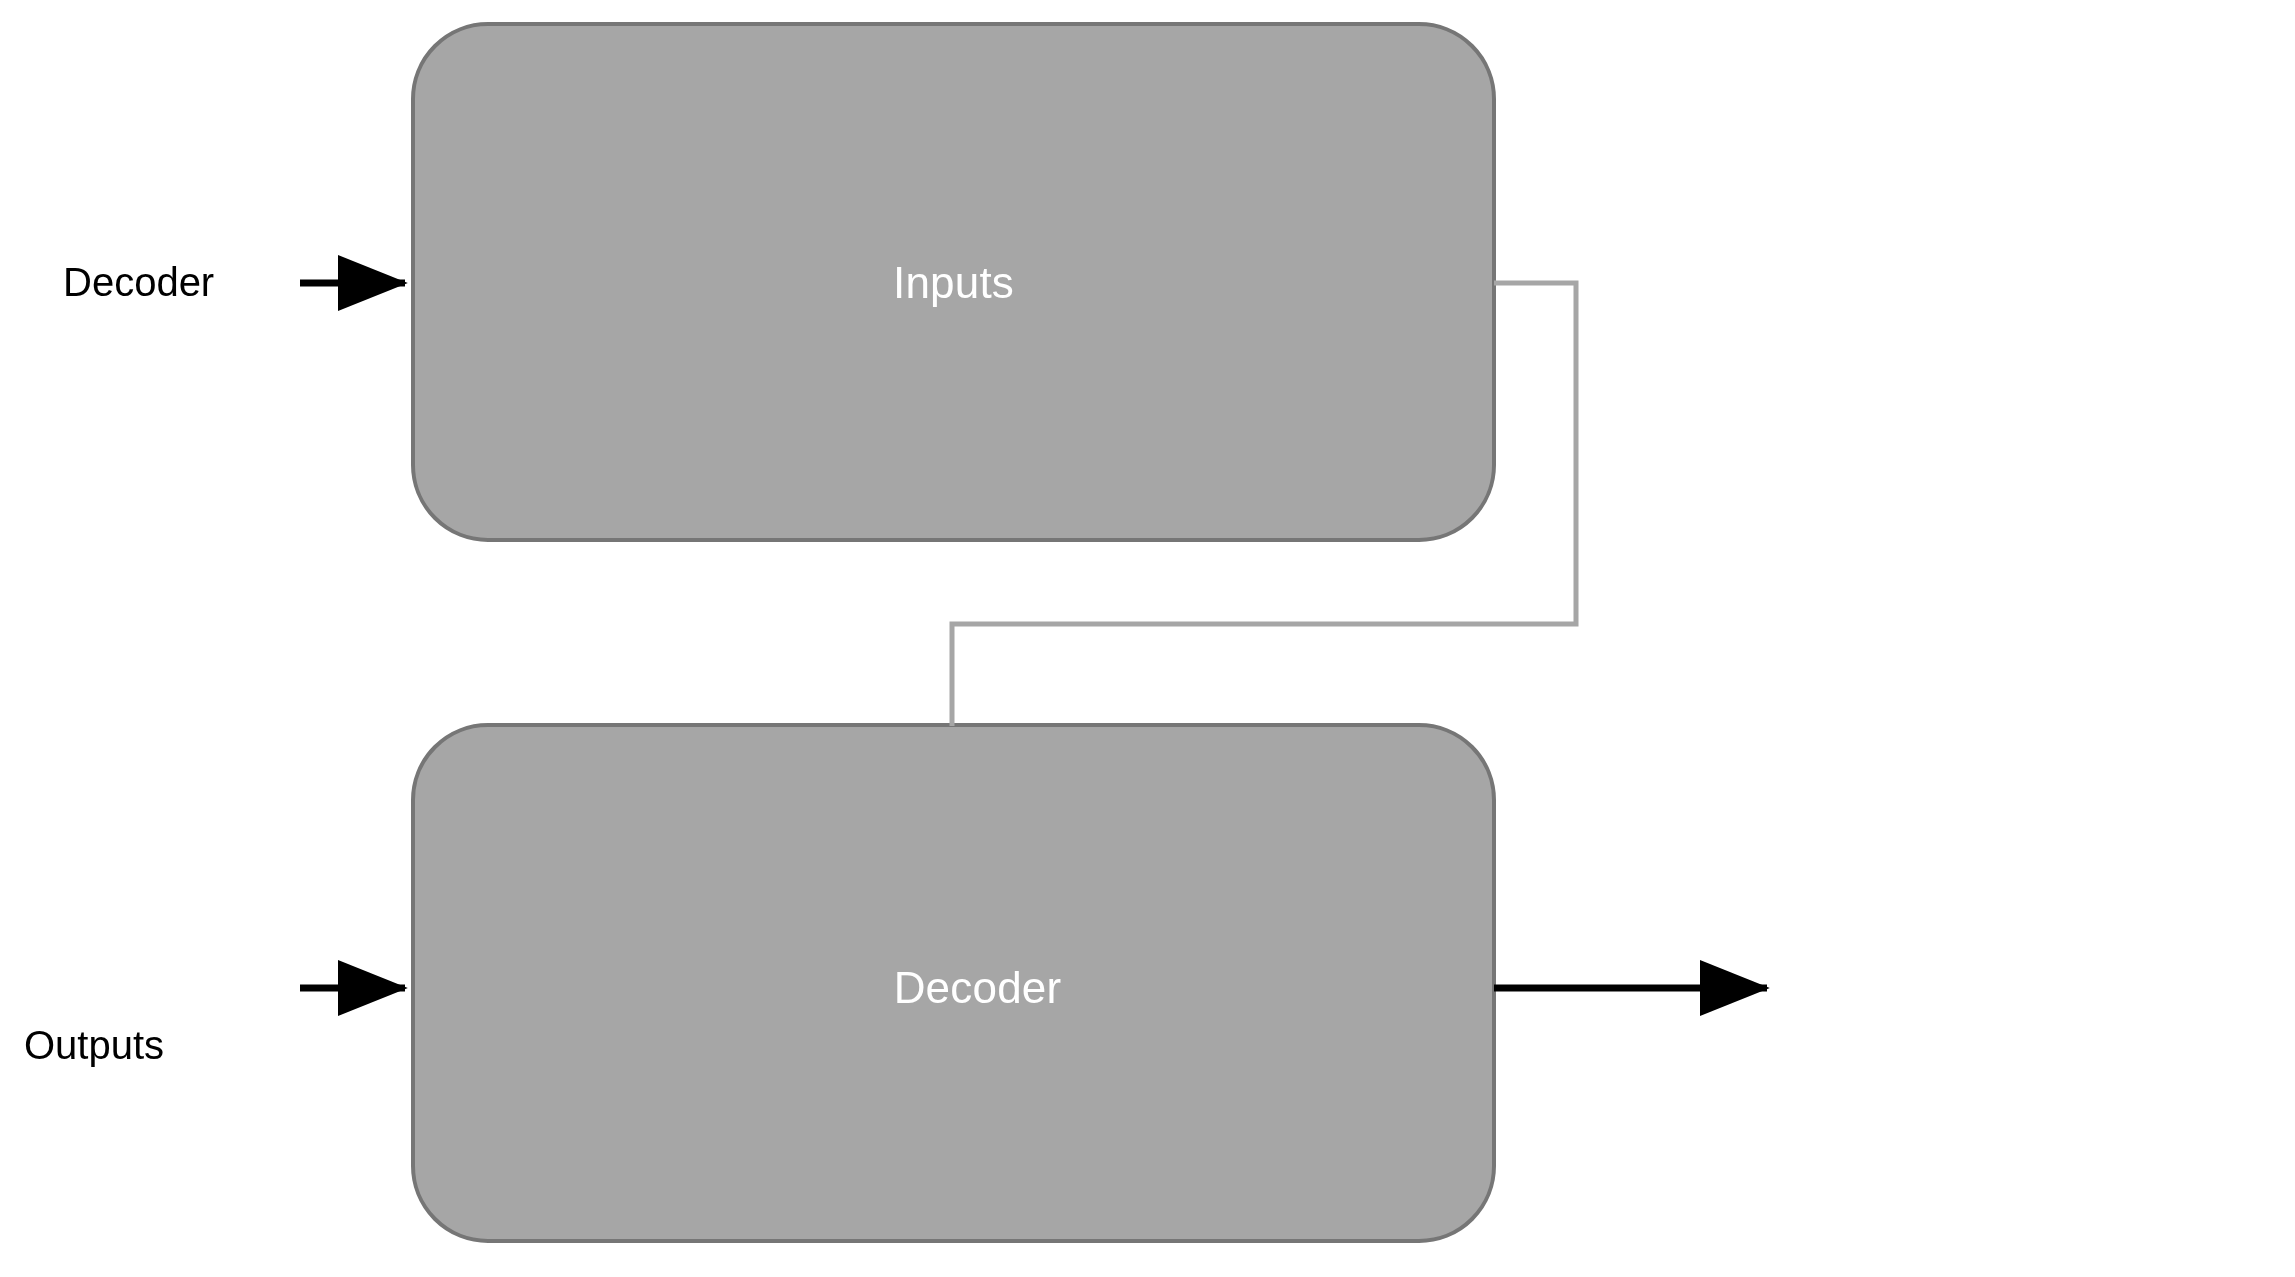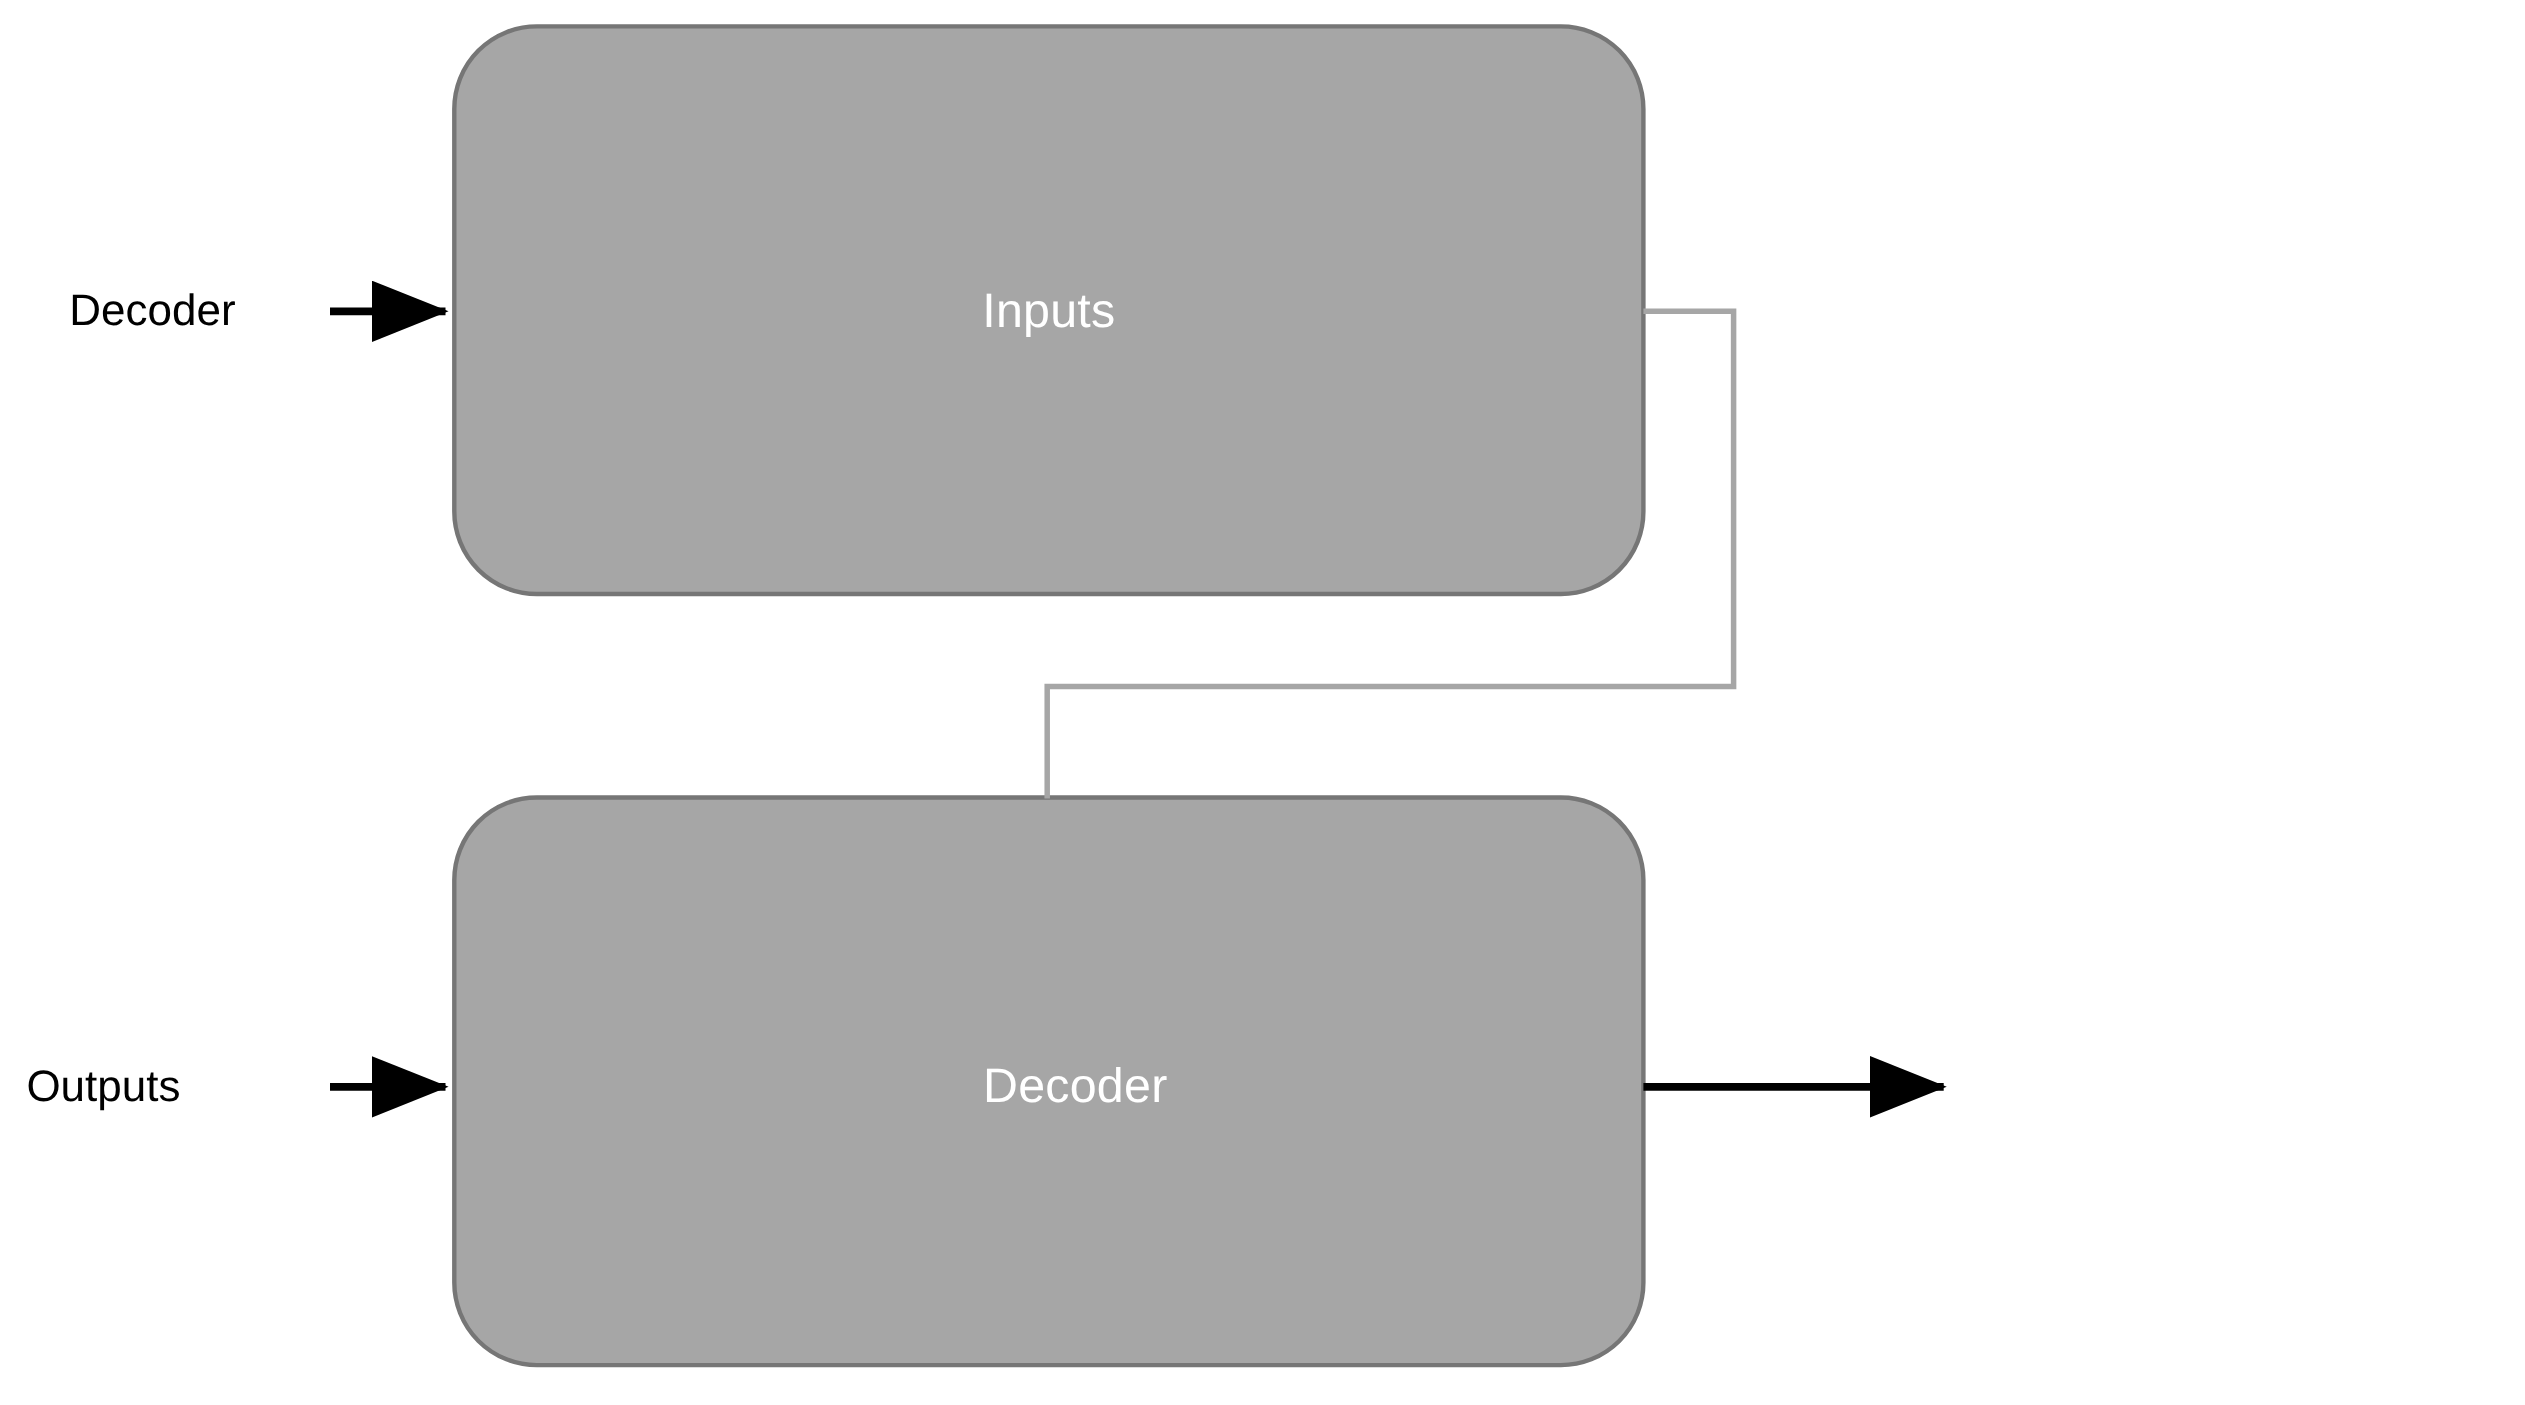--- a/index.html
+++ b/index.html
@@ -53,21 +53,21 @@
     left: 437px;
     top: 963px;
     width: 1081px;
   }
   #inputs-label {
     left: 63px;
     top: 260px;
   }
   #outputs-label {
     left: 24px;
-    top: 966px;
+    top: 1023px;
   }
   #outputs-prob-label {
     left: 1819px;
     top: 965px;
   }
 </style>
 </head>
 <body>
 
 <div id="canvas">

